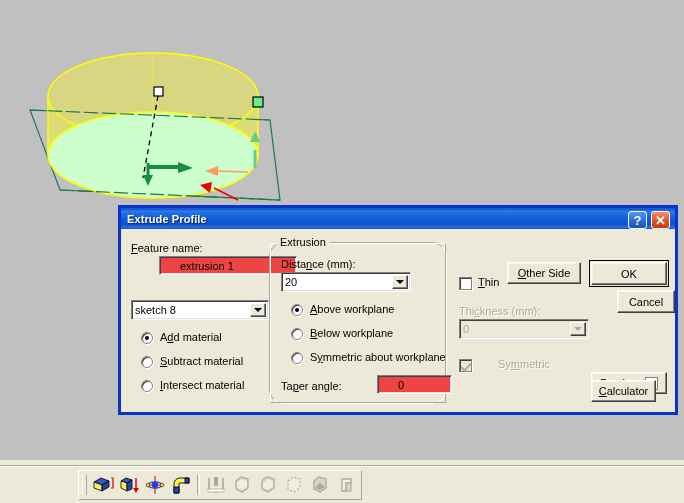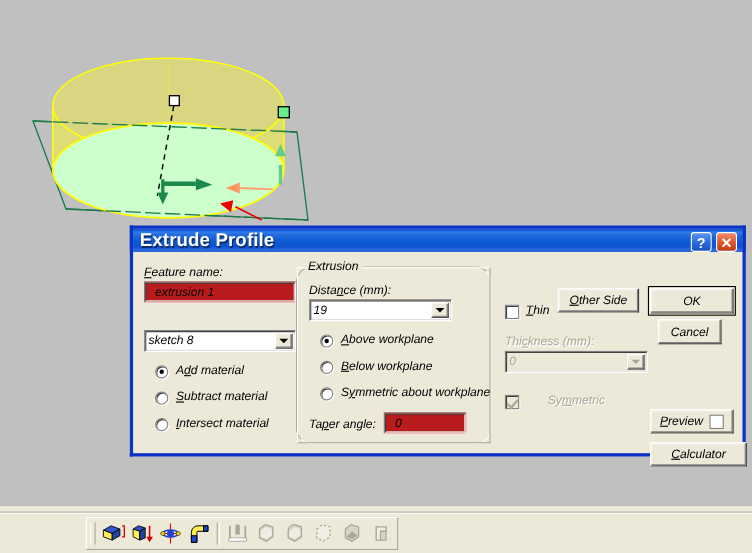--- a/index.html
+++ b/index.html
@@ -94,21 +94,21 @@
     display: flex;
     align-items: center;
     padding-left: 6px;
     position: relative;
     margin: -3px -3px 0 -3px;
     width: 560px;
   }
   #titlebar .title {
     color: #ffffff;
     font-weight: bold;
-    font-size: 17px;
+    font-size: 11px;
     text-shadow: 1px 1px 1px rgba(0,0,0,0.55);
     letter-spacing: 0.1px;
   }
   .tb-sys {
     position: absolute;
     top: 3px;
     width: 19px; height: 18px;
     border-radius: 3px;
     border: 1px solid #ffffff;
     display: flex; align-items: center; justify-content: center;
@@ -121,39 +121,40 @@
     background: linear-gradient(to bottom, #5a97f0, #2a6ad8 55%, #1a52c0);
   }
   #btn-close {
     right: 5px;
     background: linear-gradient(to bottom, #f78d6a, #e05a2a 50%, #c23a10);
   }
 
   .body {
     position: absolute;
     left: 0; top: 24px;
-    width: 554px; height: 180px; font-style: italic;
+    width: 554px; height: 180px;
   }
 
   
   .lbl { position: absolute; font-size: 11px; white-space: nowrap; }
   .lbl.dis { color: #aca899; text-shadow: 1px 1px 0 #ffffff; }
   u { text-decoration: underline; }
 
   .txt {
     position: absolute;
-    background: #b91c1c;
+    background: #ef4444;
     border: 1px solid;
     border-color: #808080 #ffffff #ffffff #808080;
     box-shadow: inset 1px 1px 0 #404040, inset -1px -1px 0 #dfdfdf;
     box-sizing: border-box;
     font-size: 11px;
     display: flex; align-items: center;
-    padding-left: 9px;
+    padding-left: 20px;
     overflow: hidden;
+    margin-left: 28px;
   }
 
   .combo {
     position: absolute;
     background: #ffffff;
     border: 1px solid;
     border-color: #808080 #ffffff #ffffff #808080;
     box-shadow: inset 1px 1px 0 #404040, inset -1px -1px 0 #dfdfdf;
     box-sizing: border-box;
     display: flex; align-items: center;
@@ -429,21 +430,21 @@
 
     <div class="group" style="left:148px; top:10px; width:178px; height:162px;border-radius:15px;">
       <div class="group-inner"></div>
       <div class="group-title">Extrusion</div>
     </div>
 
     <div class="lbl" style="left:160px; top:26px;">
       Dista<u>n</u>ce (mm):
     </div>
     <div class="combo" style="left:160px; top:40px; width:130px; height:20px;">
-      <span>19</span>
+      <span>20</span>
       <span class="arrow">
           <i></i>
         </span>
     </div>
 
     <div class="radio" style="left:170px; top:71px;">
       <span class="dot on"></span>
       <span class="rl"><u>A</u>bove workplane</span>
     </div>
     <div class="radio" style="left:170px; top:95px;">
@@ -480,30 +481,30 @@
       <span class="cl dis">Sy<u>m</u>metric</span>
     </div>
 
     <div class="btn" style="left:386px; top:30px; width:74px; height:22px;">
       <span><u>O</u>ther Side</span>
     </div>
 
     <div class="btn default" style="left:470px; top:30px; width:76px; height:23px;">
       <span>OK</span>
     </div>
-    <div class="btn" style="left:477px; top:58px; width:58px; height:23px;">
+    <div class="btn" style="left:496px; top:58px; width:58px; height:23px;">
       <span>Cancel</span>
     </div>
 
     <div class="btn" style="left:470px; top:140px; width:76px; height:22px;">
       <span style="margin-right:6px;"><u>P</u>review</span>
       <span style="position:relative; width:13px; height:13px; display:inline-block;">
         <span class="box on" style="position:absolute; left:0; top:0; width:13px; height:13px;
               background:#ffffff; border:1px solid #808080; box-sizing:border-box;"></span>
       </span>
     </div>
 
-    <div class="btn" style="left:470px; top:170px; width:88px; height:22px;">
+    <div class="btn" style="left:470px; top:148px; width:65px; height:22px;">
       <span><u>C</u>alculator</span>
     </div>
 
   </div>
 </div>
 
 </body></html>

